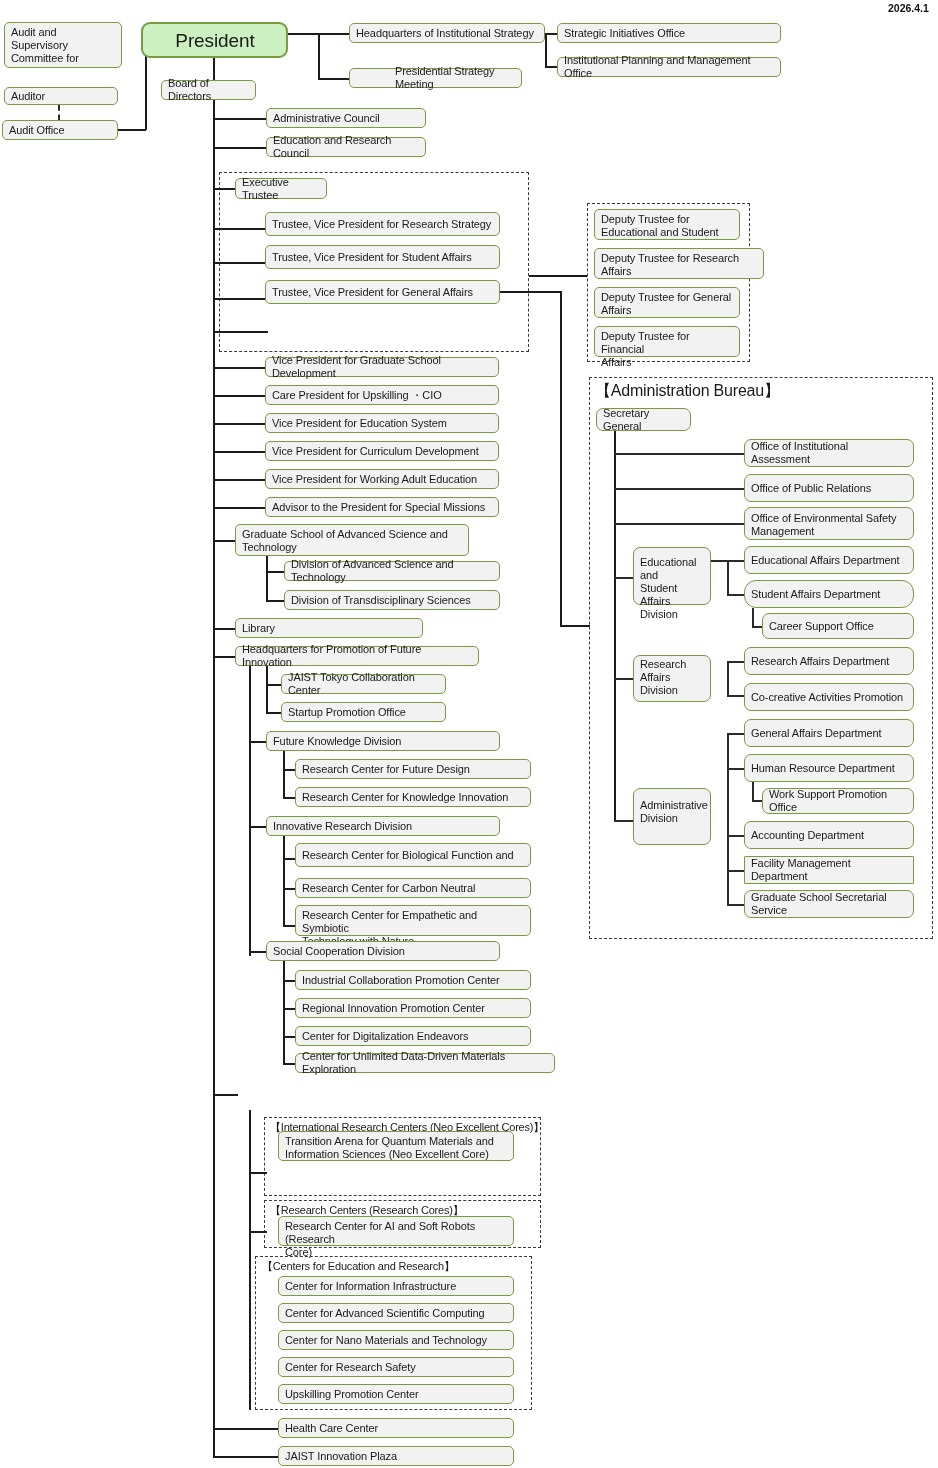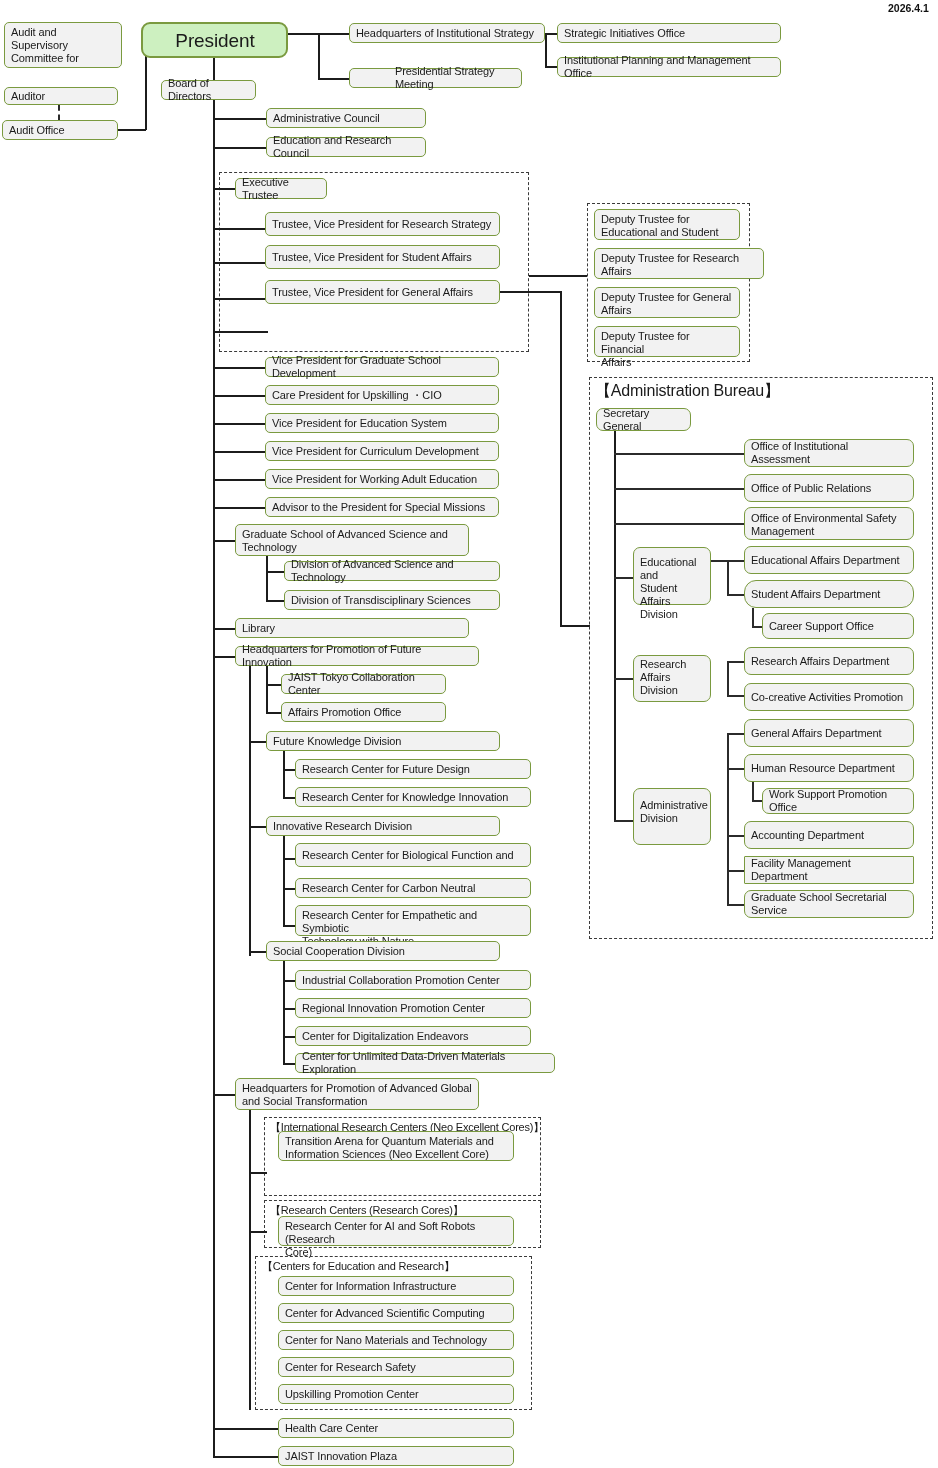--- a/index.html
+++ b/index.html
@@ -158,31 +158,31 @@
   <div class="ln h" style="left:213px;top:540px;width:25px;"></div>
   <div class="bx top" style="left:235px;top:524px;width:234px;height:32px;padding-top:3px;">Graduate School of Advanced Science and
 Technology</div>
   <div class="ln v" style="left:266px;top:556px;height:46px;"></div>
   <div class="ln h" style="left:266px;top:571px;width:20px;"></div>
   <div class="bx" style="left:284px;top:561px;width:216px;height:20px;">Division of Advanced Science and Technology</div>
   <div class="ln h" style="left:266px;top:600px;width:20px;"></div>
   <div class="bx" style="left:284px;top:590px;width:216px;height:20px;">Division of Transdisciplinary Sciences</div>
 
   <div class="ln h" style="left:213px;top:628px;width:25px;"></div>
-  <div class="bx" style="left:235px;top:618px;width:234px;height:20px;">Library</div>
+  <div class="bx" style="left:235px;top:618px;width:188px;height:20px;">Library</div>
 
   <div class="ln h" style="left:213px;top:656px;width:25px;"></div>
   <div class="bx" style="left:235px;top:646px;width:244px;height:20px;">Headquarters for Promotion of Future Innovation</div>
   <div class="ln v" style="left:249px;top:666px;height:290px;"></div>
 
   <div class="ln v" style="left:266px;top:666px;height:47px;"></div>
   <div class="ln h" style="left:266px;top:684px;width:20px;"></div>
   <div class="bx" style="left:281px;top:674px;width:165px;height:20px;">JAIST Tokyo Collaboration Center</div>
   <div class="ln h" style="left:266px;top:712px;width:20px;"></div>
-  <div class="bx" style="left:281px;top:702px;width:165px;height:20px;">Affairs Promotion Office</div>
+  <div class="bx" style="left:281px;top:702px;width:165px;height:20px;">Startup Promotion Office</div>
 
   <div class="ln h" style="left:249px;top:741px;width:22px;"></div>
   <div class="bx" style="left:266px;top:731px;width:234px;height:20px;">Future Knowledge Division</div>
   <div class="ln v" style="left:283px;top:751px;height:47px;"></div>
   <div class="ln h" style="left:283px;top:769px;width:18px;"></div>
   <div class="bx" style="left:295px;top:759px;width:236px;height:20px;">Research Center for Future Design</div>
   <div class="ln h" style="left:283px;top:797px;width:18px;"></div>
   <div class="bx" style="left:295px;top:787px;width:236px;height:20px;">Research Center for Knowledge Innovation</div>
 
   <div class="ln h" style="left:249px;top:826px;width:22px;"></div>
@@ -202,22 +202,20 @@
   <div class="ln h" style="left:283px;top:980px;width:18px;"></div>
   <div class="bx" style="left:295px;top:970px;width:236px;height:20px;">Industrial Collaboration Promotion Center</div>
   <div class="ln h" style="left:283px;top:1008px;width:18px;"></div>
   <div class="bx" style="left:295px;top:998px;width:236px;height:20px;">Regional Innovation Promotion Center</div>
   <div class="ln h" style="left:283px;top:1036px;width:18px;"></div>
   <div class="bx" style="left:295px;top:1026px;width:236px;height:20px;">Center for Digitalization Endeavors</div>
   <div class="ln h" style="left:283px;top:1063px;width:18px;"></div>
   <div class="bx" style="left:295px;top:1053px;width:260px;height:20px;">Center for Unlimited Data-Driven Materials Exploration</div>
 
   <div class="ln h" style="left:213px;top:1094px;width:25px;"></div>
-  <div class="bx top" style="left:235px;top:1078px;width:244px;height:32px;padding-top:3px;">Headquarters for Promotion of Advanced Global
-and Social Transformation</div>
   <div class="ln v" style="left:249px;top:1110px;height:300px;"></div>
 
   <div class="grp" style="left:264px;top:1117px;width:277px;height:79px;"></div>
   <div class="grplbl" style="left:270px;top:1120px;">【International Research Centers (Neo Excellent Cores)】</div>
   <div class="ln h" style="left:249px;top:1172px;width:18px;"></div>
   <div class="bx top" style="left:278px;top:1131px;width:236px;height:30px;padding-top:3px;">Transition Arena for Quantum Materials and
 Information Sciences (Neo Excellent Core)</div>
 
   <div class="grp" style="left:264px;top:1200px;width:277px;height:48px;"></div>
   <div class="grplbl" style="left:270px;top:1203px;">【Research Centers (Research Cores)】</div>

